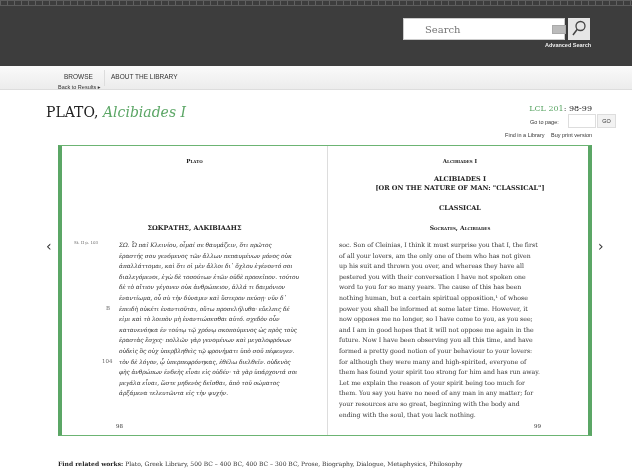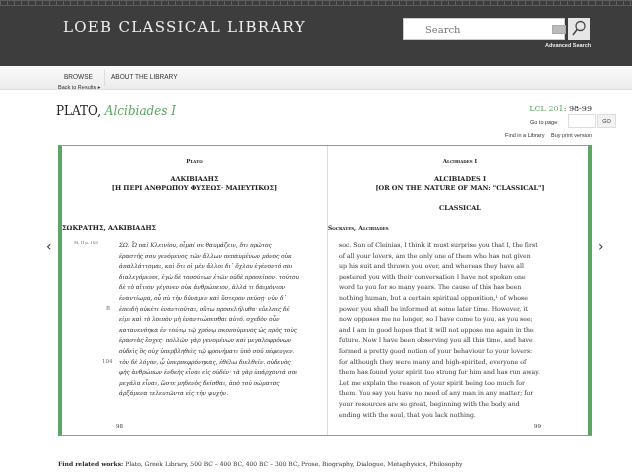--- a/index.html
+++ b/index.html
@@ -20,60 +20,59 @@
   .search-btn { position: absolute; left: 568px; top: 18px; width: 22px; height: 22px; background: #e6e6e6; }
   .search-btn svg { position: absolute; left: 3px; top: 2px; }
   .adv-search { position: absolute; left: 545px; top: 42px; font-size: 5.5px; color: #eee; font-weight: bold; }
 
   .nav { position: absolute; left: 0; top: 66px; width: 632px; height: 24px;
     background: linear-gradient(#fafafa, #ececec); border-bottom: 1px solid #ddd; }
   .nav-item { position: absolute; top: 7px; font-size: 6.5px; color: #333; }
   .nav-sep { position: absolute; left: 104px; top: 4px; width: 1px; height: 16px; background: #ddd; }
 
   .back { position: absolute; left: 58px; top: 84px; font-size: 5.5px; color: #333; }
-  .title { position: absolute; left: 56px; top: 104px; font-family: "DejaVu Serif", serif; font-size: 12px; color: #222; }
+  .title { position: absolute; left: 46px; top: 104px; font-family: "DejaVu Serif", serif; font-size: 14px; color: #222; }
   .title .work { color: #5ba665; font-style: italic; }
   .lcl { position: absolute; right: 40px; top: 104px; font-family: "DejaVu Serif", serif; font-size: 8px; }
   .lcl .vol { color: #5ba665; text-align: right; }
   .goto-lbl { position: absolute; left: 530px; top: 119px; font-size: 5.5px; color: #333; }
   .goto-input { position: absolute; left: 568px; top: 114px; width: 28px; height: 14px; border: 1px solid #ddd; }
   .go-btn { position: absolute; left: 573px; top: 114px; width: 19px; height: 14px; font-size: 5.5px;
     background: #f2f2f2; border: 1px solid #ddd; text-align: center; line-height: 12px; color: #333; left: 597px; }
   .links { position: absolute; right: 40px; top: 132px; font-size: 5.5px; color: #333; }
   .links span { margin-left: 5px; }
 
   .reader { position: absolute; left: 58px; top: 145px; width: 534px; height: 291px;
     border-top: 1px solid #6cb473; border-bottom: 1px solid #6cb473;
     border-left: 4px solid #5ba665; border-right: 4px solid #5ba665; background: #fff; }
   .divider { position: absolute; left: 265px; top: 0; width: 1px; height: 289px; background: #ddd; }
   .page { position: absolute; top: 0; height: 289px; font-family: "DejaVu Serif", serif; }
   .page.left { left: 0; width: 265px; }
   .page.right { left: 266px; width: 264px; }
   .running { position: absolute; left: 0; width: 100%; top: 12px; text-align: center; font-size: 5.5px; font-weight: bold; font-variant: small-caps; }
   .head1 { position: absolute; left: 0; width: 100%; top: 29px; text-align: center; font-size: 6.5px; font-weight: bold; line-height: 9px; }
   .head2 { position: absolute; left: 0; width: 100%; top: 58px; text-align: center; font-size: 6.5px; font-weight: bold; }
-  .head3 { position: absolute; left: 0; width: 100%; top: 78px; text-align: left; font-size: 6.5px; font-weight: bold; }
+  .head3 { position: absolute; left: 0; width: 100%; top: 78px; text-align: center; font-size: 6.5px; font-weight: bold; }
   .head3.sc { font-variant: small-caps; font-size: 6px; }
   .body-text { position: absolute; top: 94px; font-size: 6.3px; line-height: 10.6px; color: #333; }
   .page.left .body-text { left: 57px; width: 200px; font-style: italic; font-size: 5.9px; letter-spacing: -0.1px; }
   .page.right .body-text { left: 11px; width: 245px; font-size: 6.2px; }
   .margin { position: absolute; font-size: 5.5px; color: #666; }
   .pagenum { position: absolute; top: 277px; font-size: 5.5px; color: #333; }
 
   .arrow { position: absolute; top: 238px; font-size: 14px; color: #333; font-family: "DejaVu Sans", sans-serif; }
 
   .related { position: absolute; left: 58px; top: 460px; font-family: "DejaVu Serif", serif; font-size: 6px; color: #333; }
   .related b { color: #222; }
 </style>
 </head>
 <body>
 
 <div class="header">
   <div class="greek-key"></div>
-  <div class="logo">LOEB CLASSICAL LIBRARY</div>
   <div class="search-box">
     <input class="search-input" placeholder="Search" style="">
     <span class="kbd-icon"></span>
   </div>
   <div class="search-btn">
     <svg width="16" height="18" viewBox="0 0 16 18">
       <circle cx="9.5" cy="6" r="4.5" fill="none" stroke="#444" stroke-width="1.3"></circle>
       <line x1="6.3" y1="9.3" x2="2" y2="15" stroke="#444" stroke-width="1.5"></line>
     </svg>
   </div>
@@ -104,24 +103,20 @@
   <span>Find in a Library</span>
   <span>Buy print version</span>
 </div>
 
 <div class="arrow" style="left:46px">‹</div>
 <div class="arrow" style="left:598px">›</div>
 
 <div class="reader">
   <div class="page left">
     <div class="running">Plato</div>
-    <div class="head1">
-      <div>ΑΛΚΙΒΙΑΔΗΣ</div>
-      <div>[Η ΠΕΡΙ ΑΝΘΡΩΠΟΥ ΦΥΣΕΩΣ· ΜΑΙΕΥΤΙΚΟΣ]</div>
-    </div>
     <div class="head3">ΣΩΚΡΑΤΗΣ, ΑΛΚΙΒΙΑΔΗΣ</div>
     <div class="margin" style="left:12px;top:94px;font-size:4px">St. II p. 103</div>
     <div class="margin" style="left:44px;top:159px">B</div>
     <div class="margin" style="left:40px;top:212px">104</div>
     <div class="body-text">
       <div>ΣΩ. Ὦ παῖ Κλεινίου, οἶμαί σε θαυμάζειν, ὅτι πρῶτος</div>
       <div>ἐραστής σου γενόμενος τῶν ἄλλων πεπαυμένων μόνος οὐκ</div>
       <div>ἀπαλλάττομαι, καὶ ὅτι οἱ μὲν ἄλλοι δι᾽ ὄχλου ἐγένοντό σοι</div>
       <div>διαλεγόμενοι, ἐγὼ δὲ τοσούτων ἐτῶν οὐδὲ προσεῖπον. τούτου</div>
       <div>δὲ τὸ αἴτιον γέγονεν οὐκ ἀνθρώπειον, ἀλλά τι δαιμόνιον</div>

